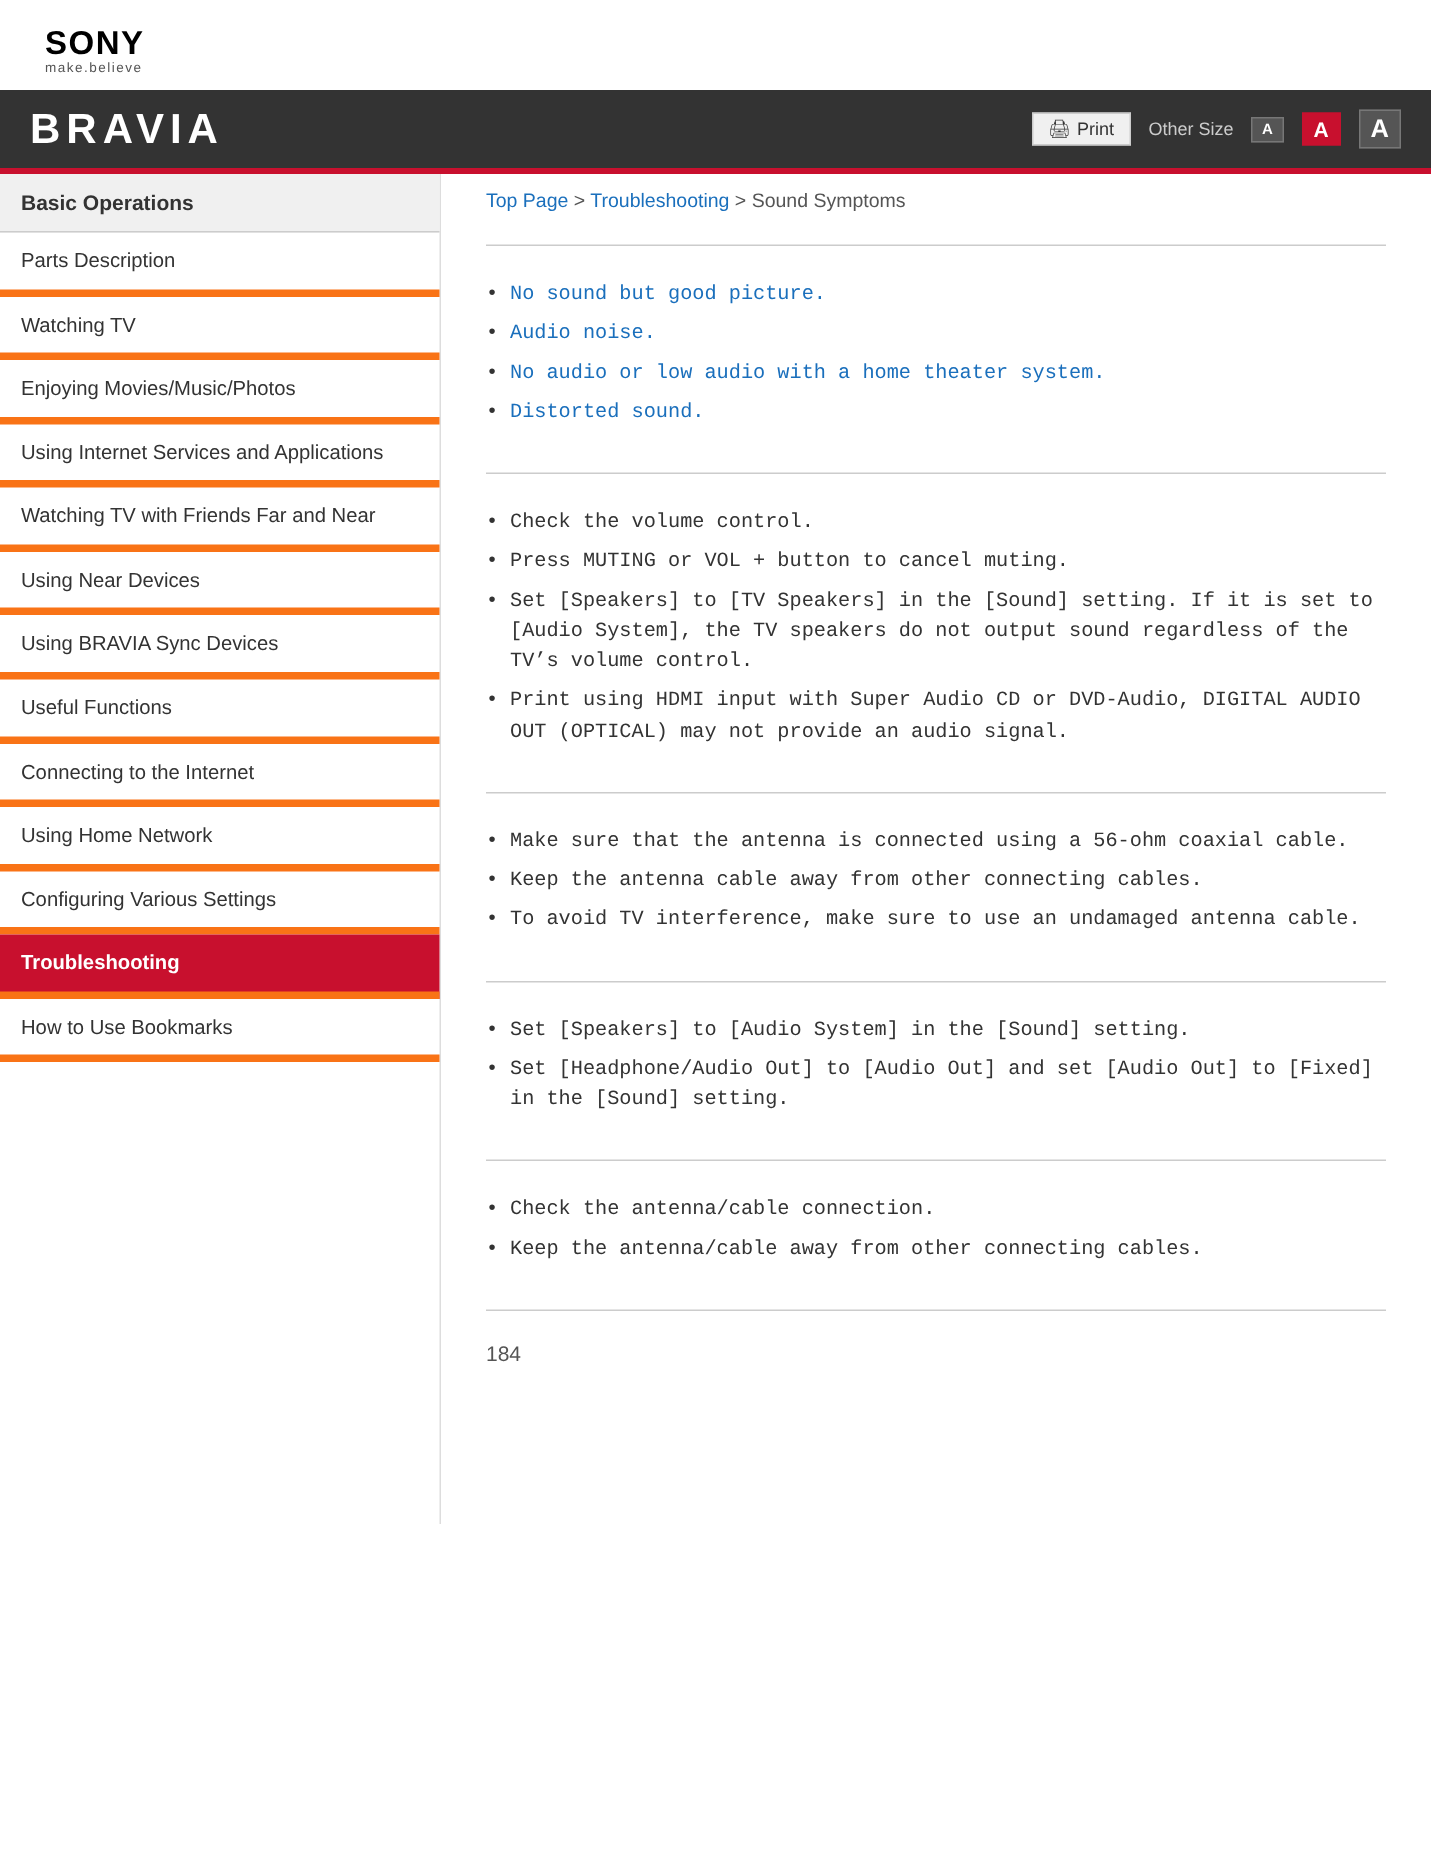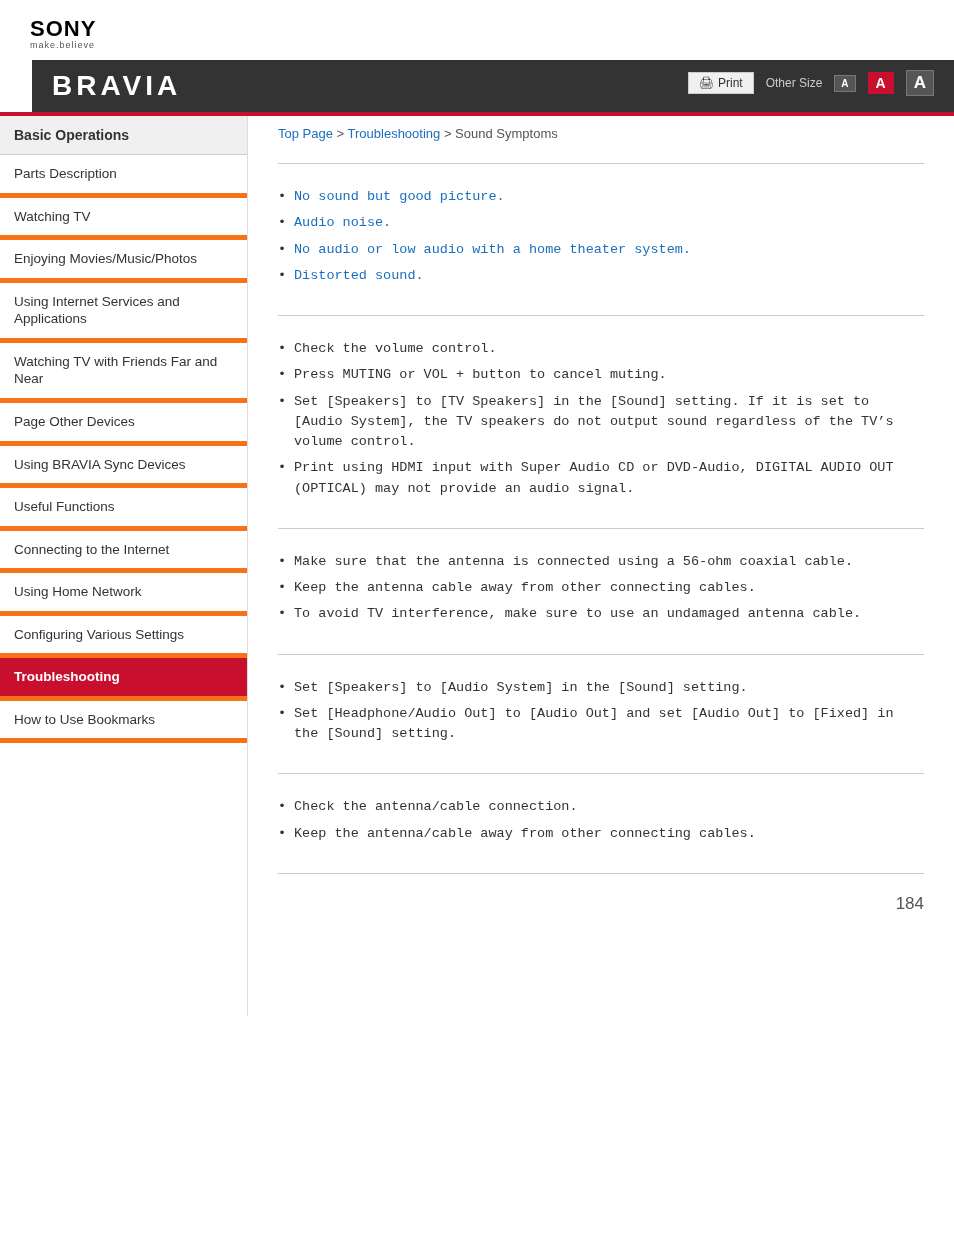--- a/index.html
+++ b/index.html
@@ -25,25 +25,24 @@
     .sony-tagline {
       font-size: 9px;
       color: #555;
       letter-spacing: 1px;
     }
 
     
     .bravia-bar {
       background: #333;
       display: flex;
-      align-items: flex-start;
+      align-items: center;
       justify-content: space-between;
       padding: 10px 20px;
       margin-bottom: 0;
-      margin-left: 32px;
     }
     .bravia-title {
       color: #fff;
       font-size: 28px;
       font-weight: bold;
       letter-spacing: 4px;
     }
     .bravia-controls {
       display: flex;
       align-items: center;
@@ -82,21 +81,21 @@
     }
 
     
     .main-layout {
       display: flex;
       min-height: 900px;
     }
 
     
     .sidebar {
-      width: 248px;
+      width: 294px;
       flex-shrink: 0;
       border-right: 1px solid #ddd;
       padding: 0;
     }
     .sidebar-item {
       border-bottom: 5px solid #f97316;
       padding: 10px 14px;
       font-size: 13.5px;
       color: #333;
       cursor: pointer;
@@ -161,23 +160,23 @@
       position: absolute;
       left: 0;
       color: #333;
     }
     .bullet-list li a {
       color: #1a6fbc;
       text-decoration: none;
     }
 
     .page-num {
-      text-align: right;
+      text-align: left;
       color: #555;
-      font-size: 17px;
+      font-size: 14px;
       margin-top: 20px;
     }
   </style>
 </head>
 <body>
 
 <div class="top-area">
   <div class="sony-logo">SONY</div>
   <div class="sony-tagline">make.believe</div>
 </div>
@@ -200,21 +199,21 @@
 <div class="main-layout">
 
   <div class="sidebar">
 
   <div class="sidebar-item section-header">Basic Operations</div>
       <div class="sidebar-item">Parts Description</div>
       <div class="sidebar-item">Watching TV</div>
       <div class="sidebar-item">Enjoying Movies/Music/Photos</div>
       <div class="sidebar-item">Using Internet Services and Applications</div>
       <div class="sidebar-item">Watching TV with Friends Far and Near</div>
-      <div class="sidebar-item">Page Other Devices</div>
+      <div class="sidebar-item">Using Near Devices</div>
       <div class="sidebar-item">Using BRAVIA Sync Devices</div>
       <div class="sidebar-item">Useful Functions</div>
       <div class="sidebar-item">Connecting to the Internet</div>
       <div class="sidebar-item">Using Home Network</div>
       <div class="sidebar-item">Configuring Various Settings</div>
       <div class="sidebar-item active">Troubleshooting</div>
       <div class="sidebar-item">How to Use Bookmarks</div>
     </div>
 
   <div class="content">

